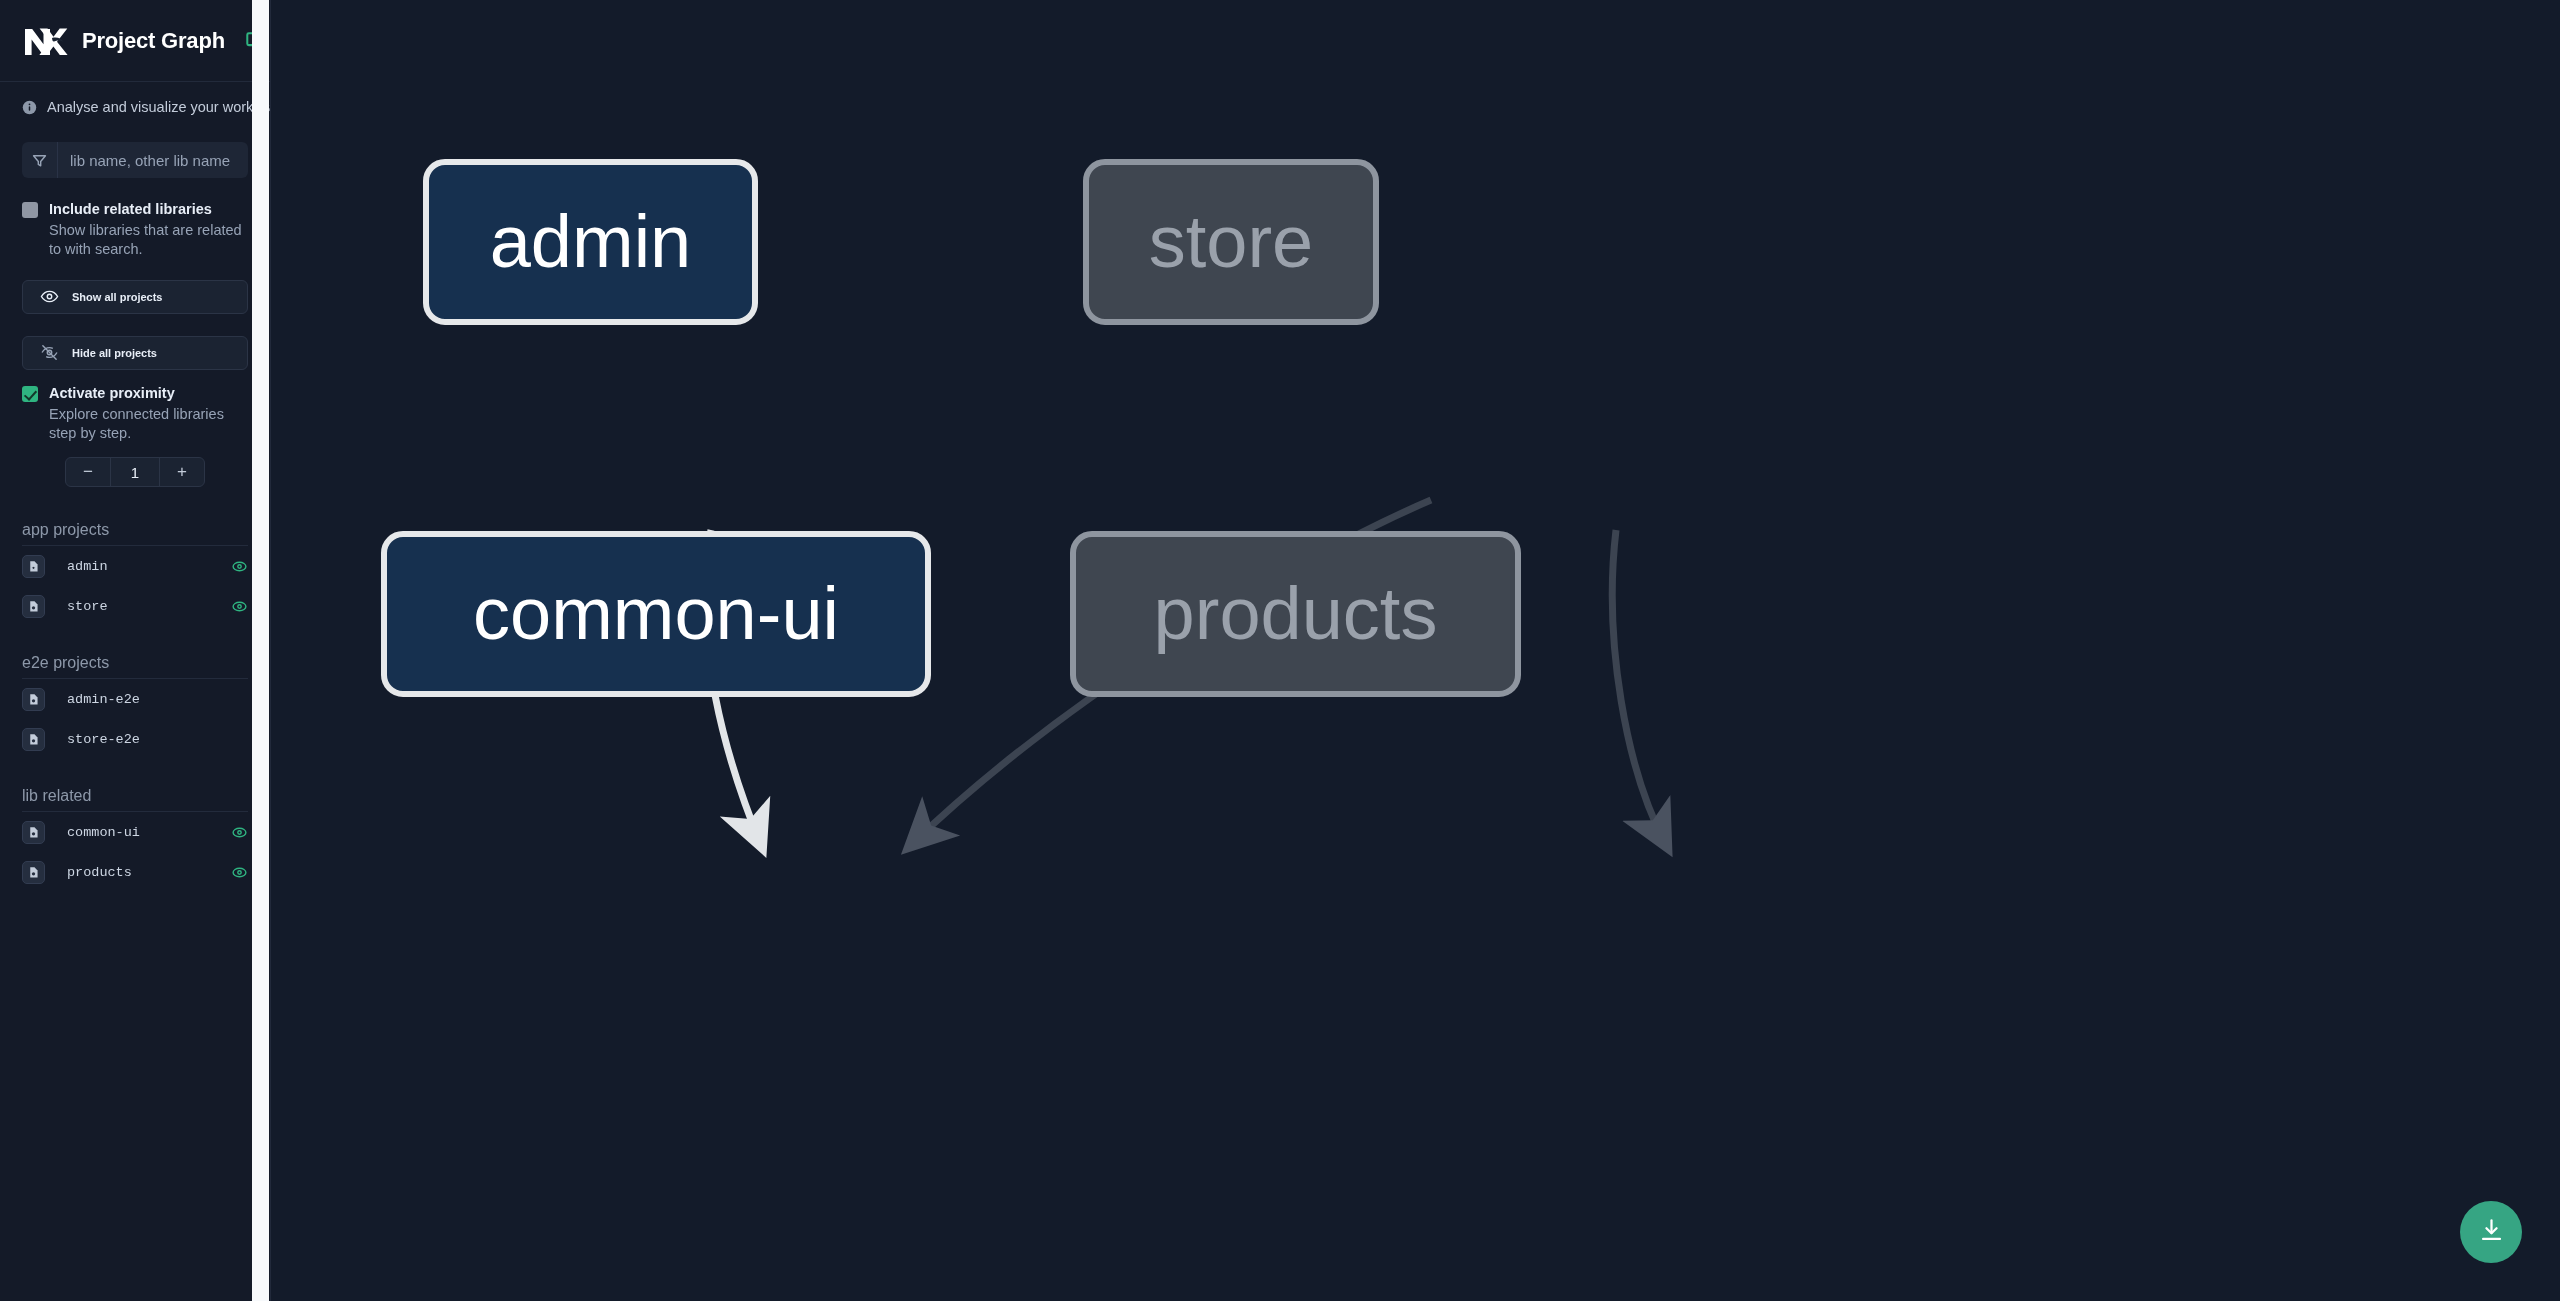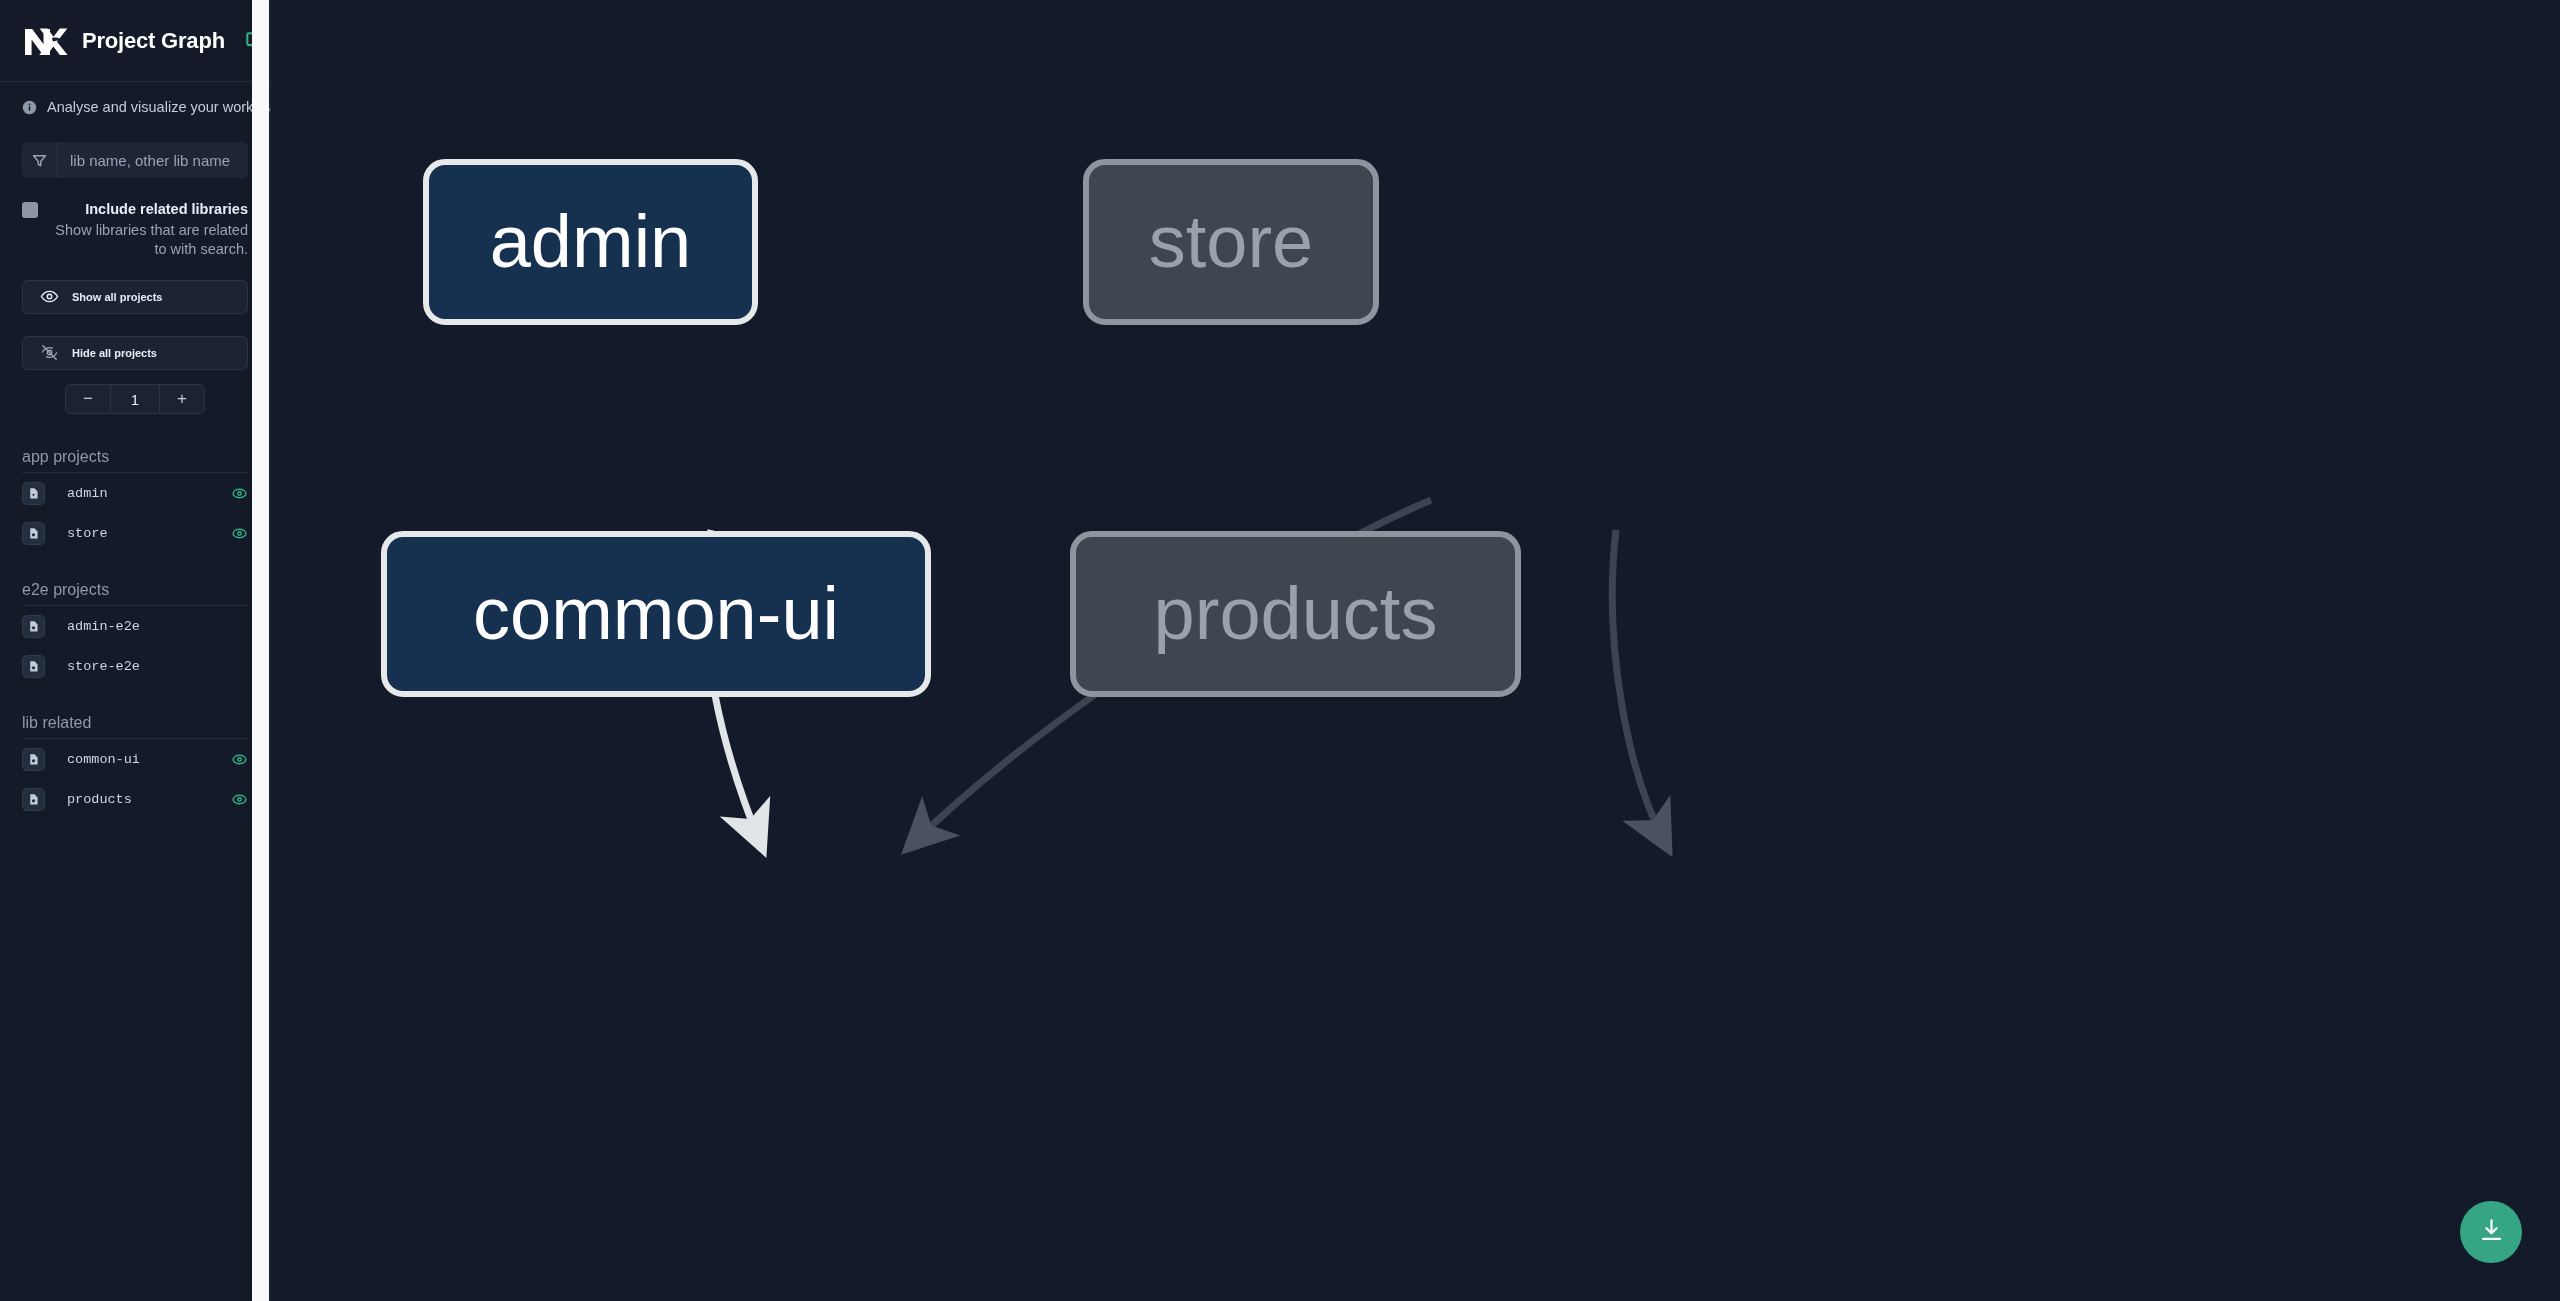--- a/index.html
+++ b/index.html
@@ -71,21 +71,21 @@
   }
   .cbox.gray { background: #8f96a3; }
   .cbox.white { background: #ffffff; }
   .cbox.green { background: #2fb481; }
   .cbox.green::after {
     content: ""; position: absolute;
     left: 5px; top: 1.5px; width: 5px; height: 10px;
     border: solid #13372a; border-width: 0 2.2px 2.2px 0;
     transform: rotate(42deg);
   }
-  .opt-texts { min-width: 0; text-align: right; }
+  .opt-texts { min-width: 0; }
   .opt-label { color: #e8eef7; font-size: 14.5px; font-weight: 700; line-height: 19px; }
   .opt-desc  { color: #97a3b6; font-size: 14.5px; line-height: 19px; margin-top: 2px; }
 
   .sb-btn {
     margin: 0 22px; height: 34px; width: calc(100% - 44px);
     background: #1b2332; border: 1px solid #2b3446;
     border-radius: 6px; color: #e8eef7;
     font-family: "Liberation Sans", sans-serif;
     font-size: 11px; font-weight: 700;
     display: flex; align-items: center; gap: 13px;
@@ -248,20 +248,27 @@
         <svg viewBox="0 0 24 24" fill="none" stroke="#97a3b6" stroke-width="1.8" xmlns="http://www.w3.org/2000/svg">
           <path d="M2.6 12S6.2 5.8 12 5.8c1.6 0 3 .45 4.2 1.1M21.4 12s-3.5 6.2-9.4 6.2c-1.6 0-3-.45-4.2-1.1"></path>
           <circle cx="12" cy="12" r="2.8"></circle>
           <path d="M3.6 3.4l16.8 17.2" stroke-linecap="round"></path>
         </svg>
       </span>
       <span>Hide all projects</span>
     </button>
 
 
+    <div class="opt-row" style="margin-top:14px">
+      <span class="cbox green"></span>
+      <span class="opt-texts">
+        <span class="opt-label" style="display:block">Activate proximity</span>
+        <span class="opt-desc" style="display:block">Explore connected libraries step by step.</span>
+      </span>
+    </div>
 
     <div class="stepper">
       <div class="stepper-inner">
         <button class="step-btn">−</button>
         <span class="step-val">1</span>
         <button class="step-btn">+</button>
       </div>
     </div>
 
     <div class="group-title">app projects</div>

